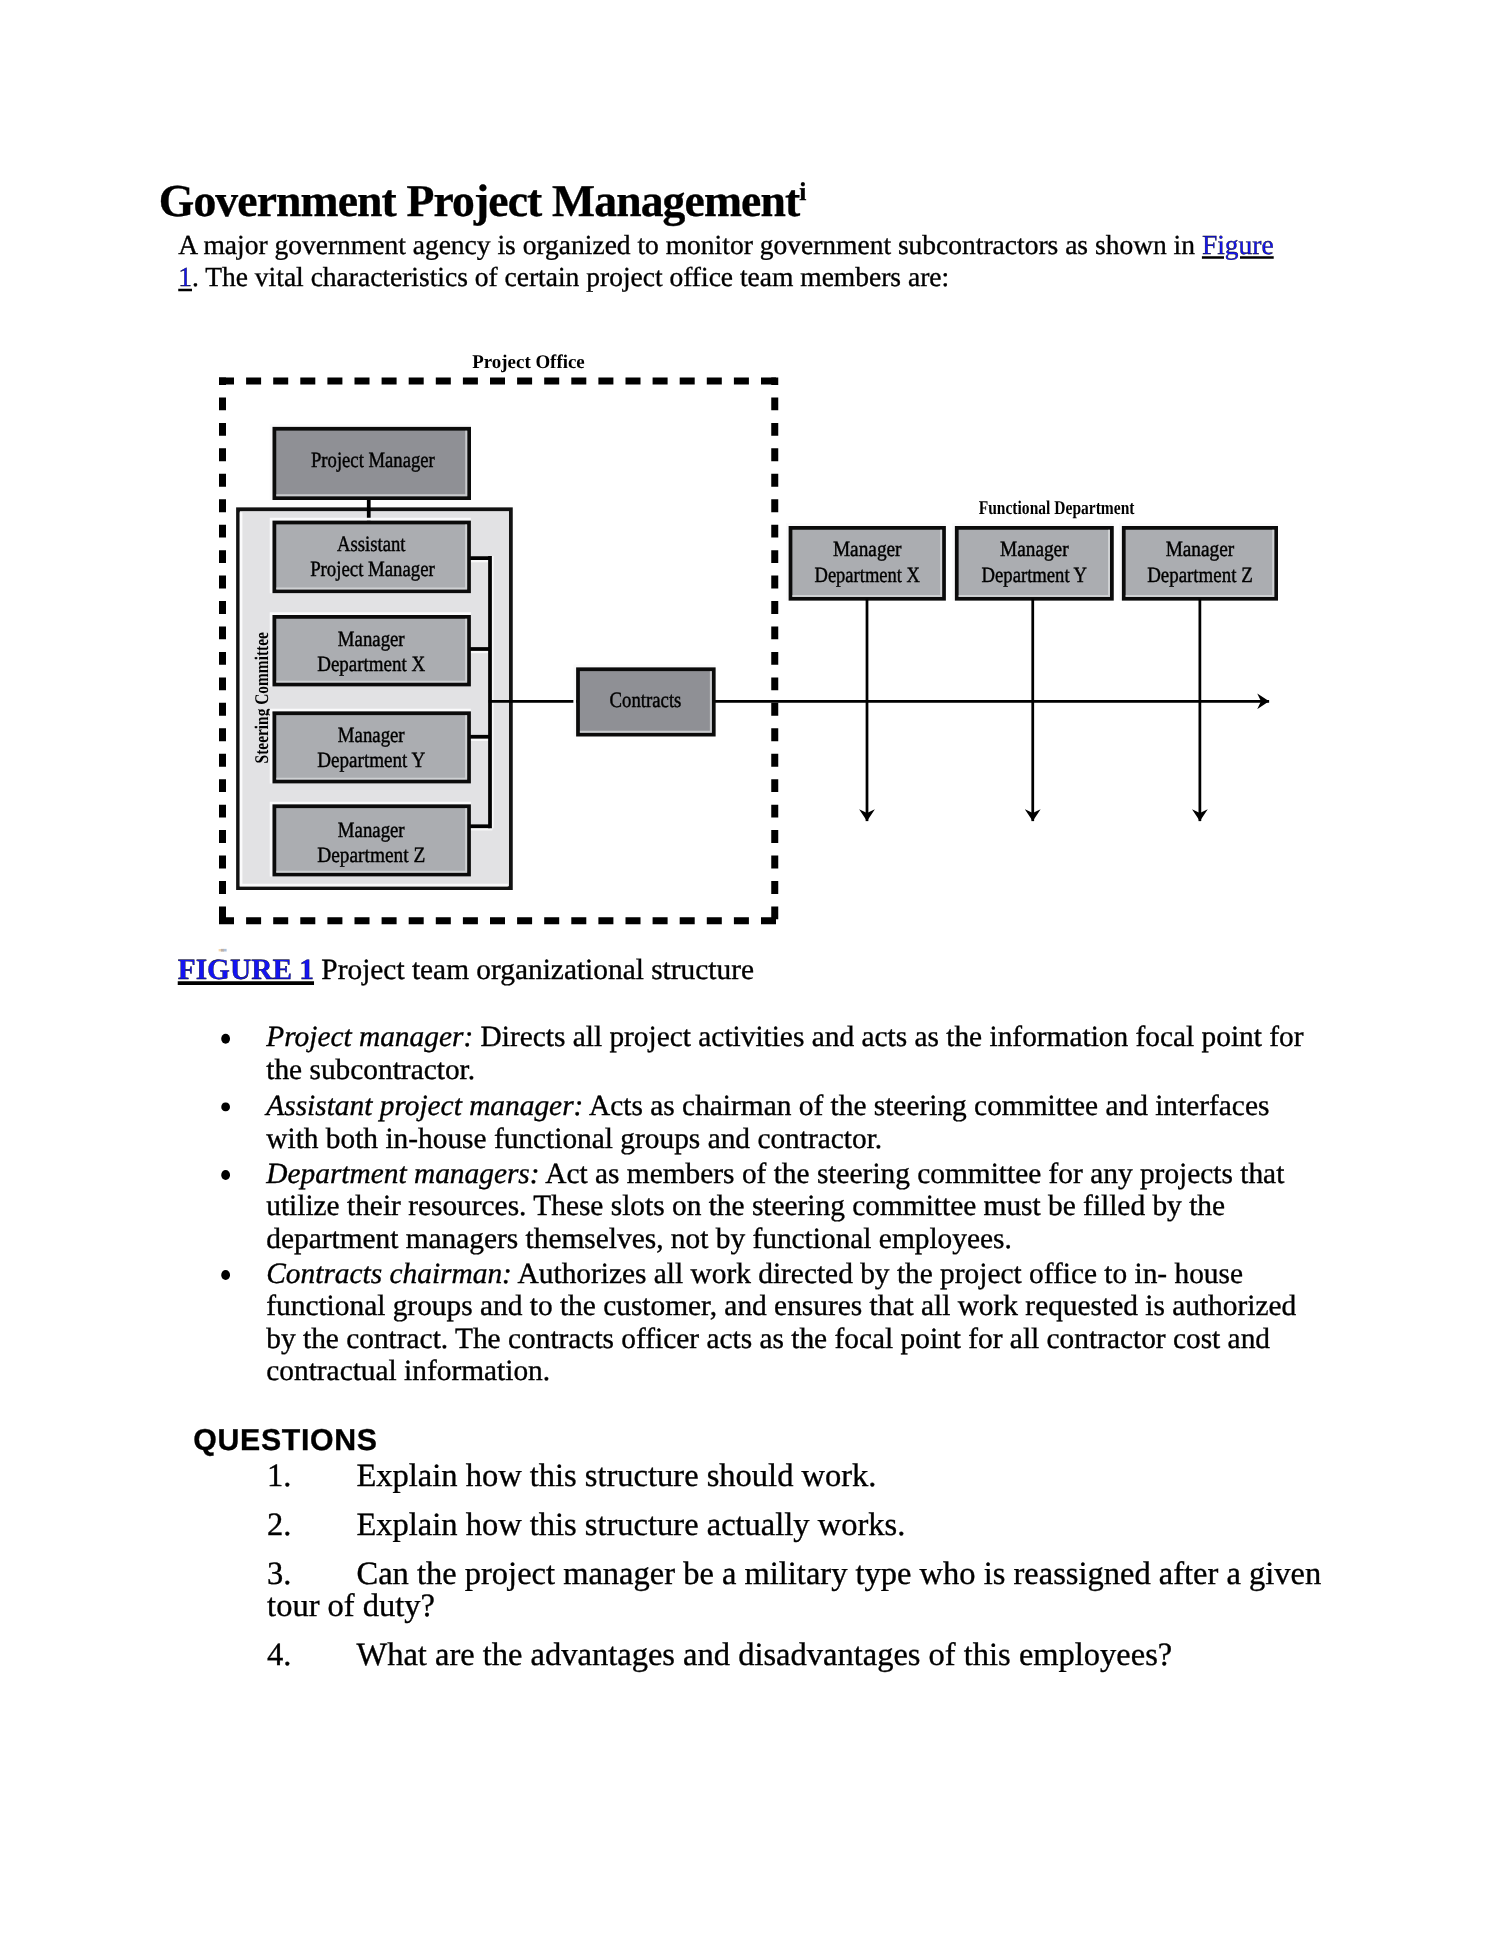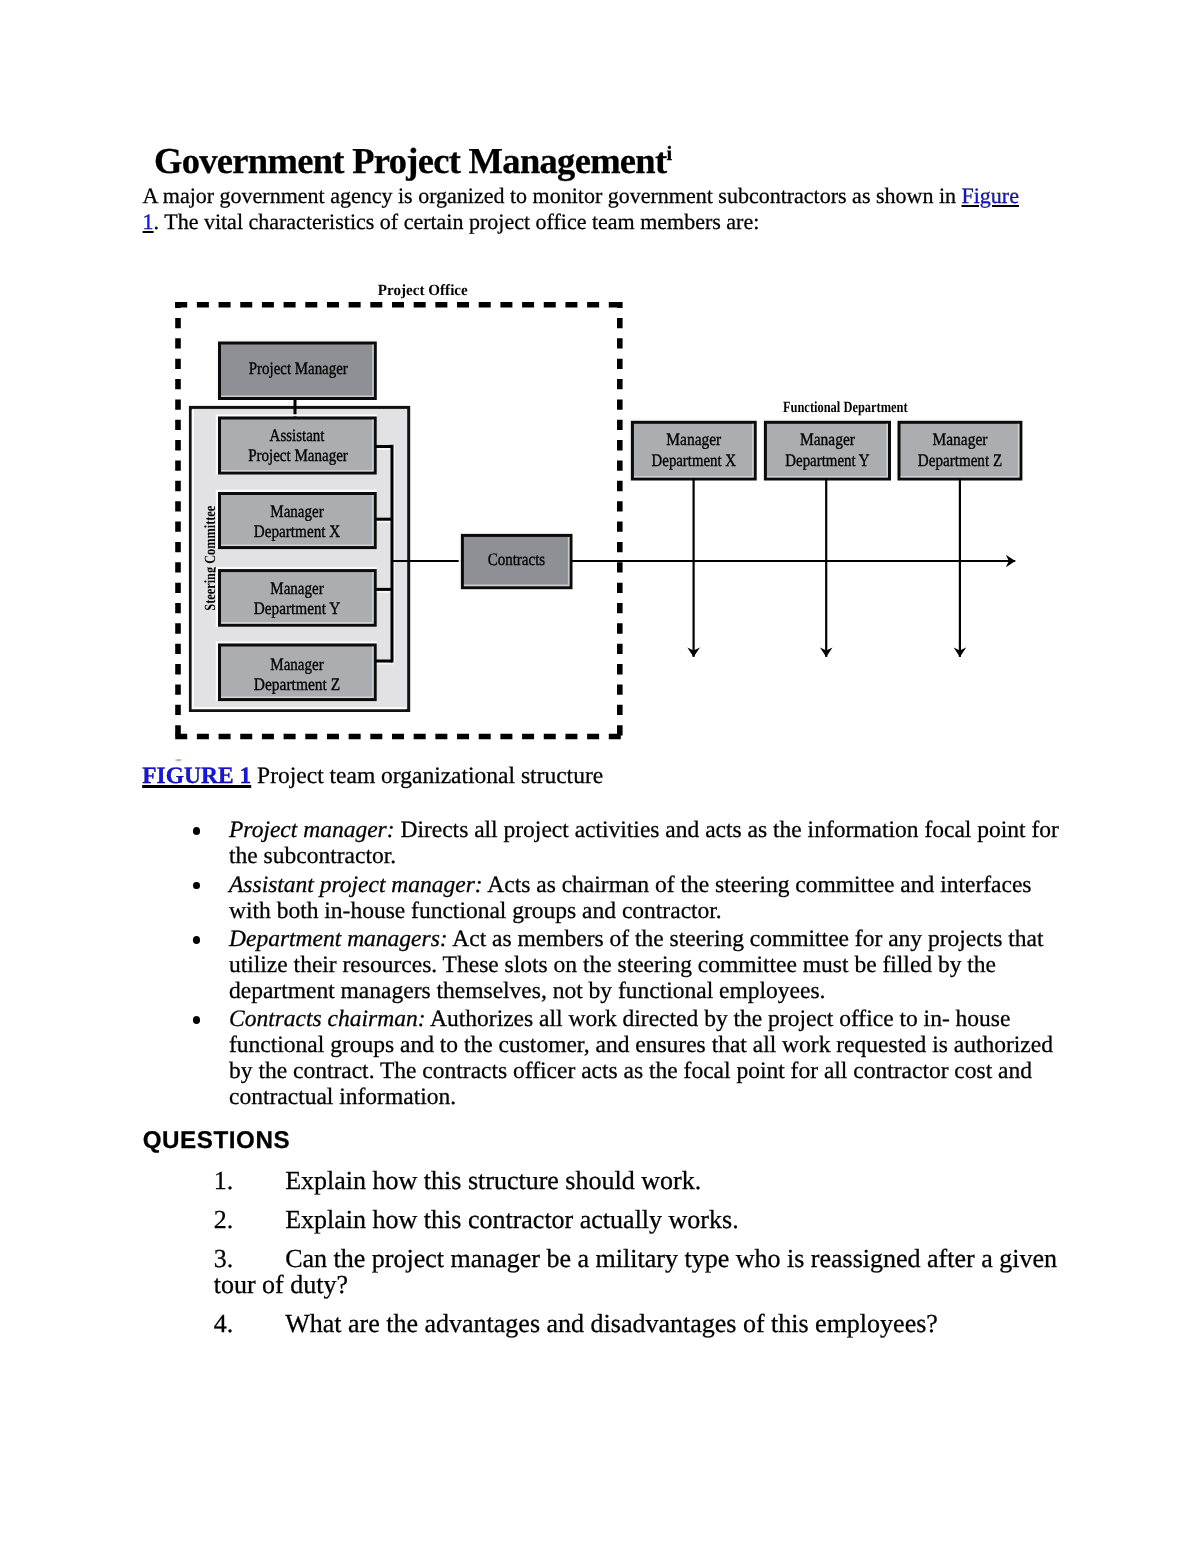--- a/index.html
+++ b/index.html
@@ -8,36 +8,36 @@
        -webkit-font-smoothing:antialiased;text-rendering:geometricPrecision;}
   .intro,.figcap,ul.bullets,ol.qs,h1.title,h2.questions{
        -webkit-text-stroke:0.28px #000;}
   .page{position:absolute;left:0;top:0;width:1200px;height:1553px;overflow:hidden;}
   svg.figure{position:absolute;left:140px;top:270px;overflow:visible;}
   svg.figure text{font-family:"Liberation Serif",serif;fill:#000;}
   svg.figure .flab{font-size:15.5px;font-weight:bold;}
   svg.figure .blab{font-size:17.5px;paint-order:stroke fill;stroke:#000;stroke-width:0.35px;}
 
   
-  h1.title{position:absolute;left:154px;top:133.8px;margin:0;font-size:36.5px;font-weight:bold;
+  h1.title{position:absolute;left:127px;top:133.8px;margin:0;font-size:36.5px;font-weight:bold;
            line-height:40px;white-space:nowrap;letter-spacing:-0.69px;}
   h1.title sup{font-size:0.56em;vertical-align:super;font-weight:bold;}
   .intro{position:absolute;left:142.6px;top:183.3px;width:880px;font-size:22px;line-height:26px;}
   .lnk{color:#1414f2;text-decoration:underline;text-decoration-thickness:2px;text-underline-offset:2px;}
 
   .figcap{position:absolute;left:142.2px;top:763px;width:900px;font-size:23.5px;line-height:26px;}
   .figcap .lbl{color:#1414f2;text-decoration:underline;text-decoration-thickness:3px;text-underline-offset:2px;font-weight:bold;}
 
-  ul.bullets{position:absolute;left:16px;top:818.3px;width:1051px;margin:0;padding:0;list-style:none;
+  ul.bullets{position:absolute;left:0;top:818.3px;width:1051px;margin:0;padding:0;list-style:none;
              font-size:23.5px;line-height:25.9px;}
   ul.bullets li{position:relative;padding-left:213px;margin:0 0 2.6px 0;}
   ul.bullets li .bu{position:absolute;left:176.5px;top:8.9px;width:7.2px;height:7.8px;background:#000;border-radius:50%;font-size:0;line-height:0;}
   ul.bullets li i{font-style:italic;}
 
-  h2.questions{position:absolute;left:142.7px;top:1128.3px;margin:0;line-height:26px;
+  h2.questions{position:absolute;left:142.7px;top:1128.3px;margin:12px;line-height:26px;
      font-family:"Liberation Sans",sans-serif;font-size:24.2px;font-weight:bold;letter-spacing:0.55px;}
 
   ol.qs{position:absolute;left:0;top:1167.8px;width:1063px;margin:0;padding:0;list-style:none;
         font-size:26px;line-height:26.1px;}
   ol.qs li{position:relative;padding-left:213.7px;margin:0 0 12.9px 0;}
   ol.qs li .num{display:inline-block;width:71.5px;}
 </style>
 </head>
 <body>
 
@@ -155,18 +155,18 @@
       <li><span class="bu">•</span><i>Project manager:</i><span> Directs all project activities and acts as the information focal point for the subcontractor.</span></li>
       <li><span class="bu">•</span><i>Assistant project manager:</i><span> Acts as chairman of the steering committee and interfaces with both in-house functional groups and contractor.</span></li>
       <li><span class="bu">•</span><i>Department managers:</i><span> Act as members of the steering committee for any projects that utilize their resources. These slots on the steering committee must be filled by the department managers themselves, not by functional employees.</span></li>
       <li><span class="bu">•</span><i>Contracts chairman:</i><span> Authorizes all work directed by the project office to in- house functional groups and to the customer, and ensures that all work requested is authorized by the contract. The contracts officer acts as the focal point for all contractor cost and contractual information.</span></li>
     </ul>
 
   <h2 class="questions">QUESTIONS</h2>
 
   <ol class="qs" id="questions">
       <li><span class="num">1.</span><span>Explain how this structure should work.</span></li>
-      <li><span class="num">2.</span><span>Explain how this contractor actually works.</span></li>
+      <li><span class="num">2.</span><span>Explain how this structure actually works.</span></li>
       <li><span class="num">3.</span><span>Can the project manager be a military type who is reassigned after a given tour of duty?</span></li>
       <li><span class="num">4.</span><span>What are the advantages and disadvantages of this employees?</span></li>
     </ol>
 
 </div>
 
 </body></html>

